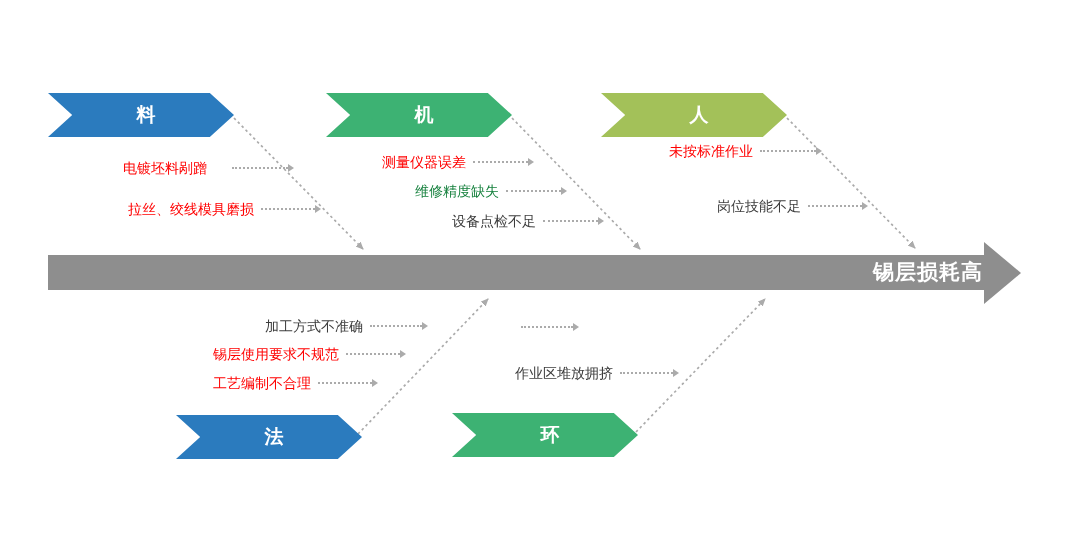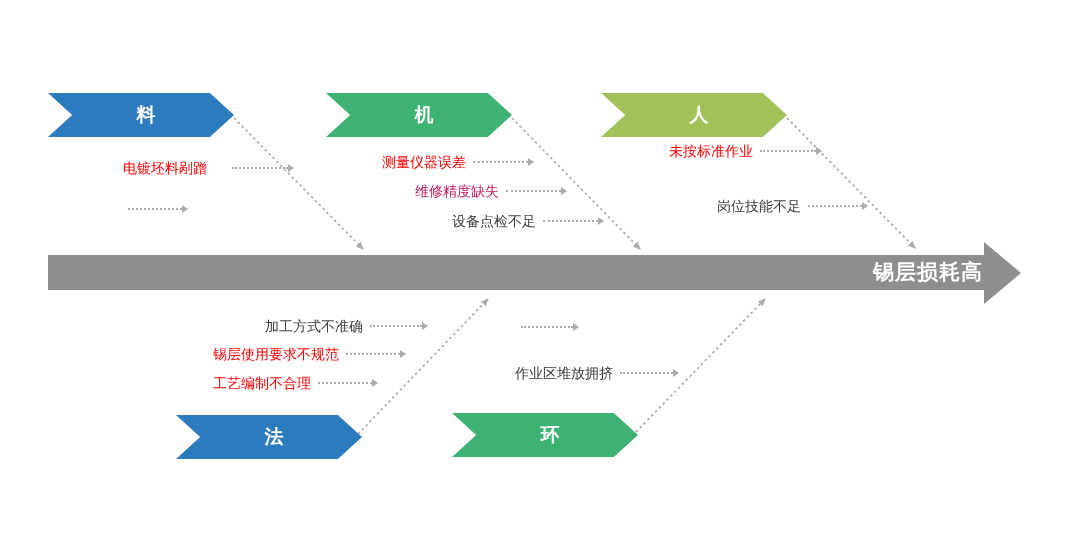--- a/index.html
+++ b/index.html
@@ -72,35 +72,36 @@
   </div>
 
   <div class="cause" style="left:123px;top:158px;gap:25px;">
     <span class="txt" style="color: rgb(255, 0, 0);">电镀坯料剐蹭</span>
     <span class="arrow" style="width:62px;">
         <i class="dash"></i>
         <i class="tip"></i>
       </span>
   </div>
   <div class="cause" style="left:128px;top:199px;">
+    <span class="txt" style="color: rgb(255, 0, 0);">拉丝、绞线模具磨损</span>
     <span class="arrow" style="width:60px;">
         <i class="dash"></i>
         <i class="tip"></i>
       </span>
   </div>
 
   <div class="cause" style="left:382px;top:152px;">
     <span class="txt" style="color: rgb(255, 0, 0);">测量仪器误差</span>
     <span class="arrow" style="width:61px;">
         <i class="dash"></i>
         <i class="tip"></i>
       </span>
   </div>
   <div class="cause" style="left:415px;top:181px;">
-    <span class="txt" style="color: #be185d;">维修精度缺失</span>
+    <span class="txt" style="color: #15803d;">维修精度缺失</span>
     <span class="arrow" style="width:61px;">
         <i class="dash"></i>
         <i class="tip"></i>
       </span>
   </div>
   <div class="cause" style="left:452px;top:211px;">
     <span class="txt" style="color: rgb(60, 60, 60);">设备点检不足</span>
     <span class="arrow" style="width:61px;">
         <i class="dash"></i>
         <i class="tip"></i>

